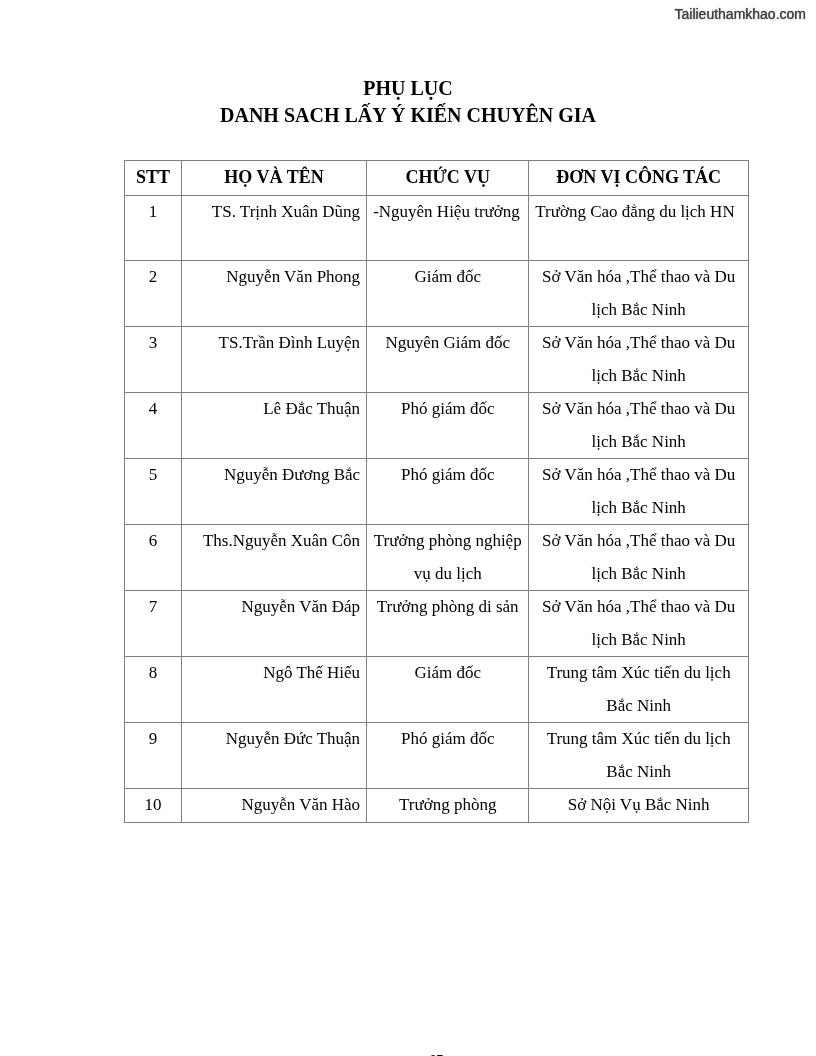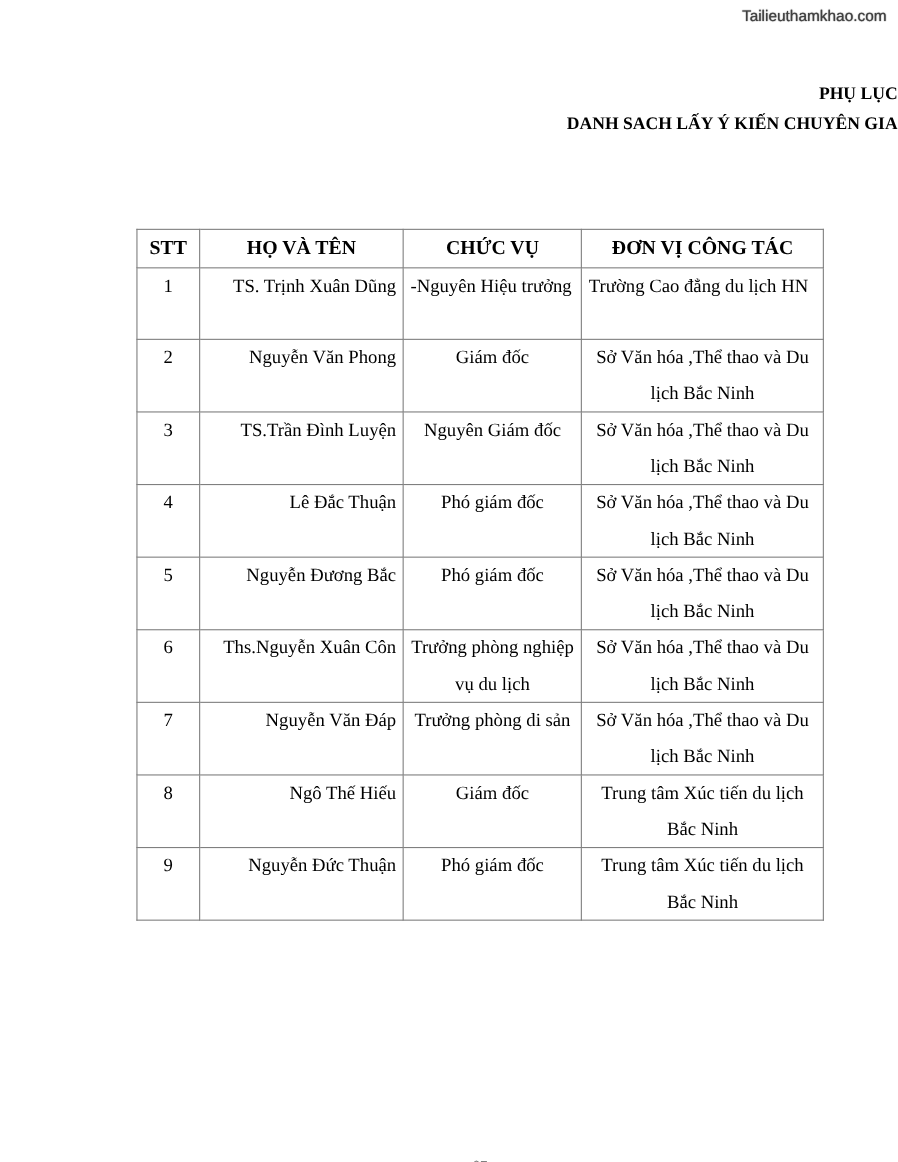--- a/index.html
+++ b/index.html
@@ -1,24 +1,24 @@
 <!DOCTYPE html>
 <html><head>
   <meta charset="utf-8">
   <style>
     html, body { margin: 0; padding: 0; background: #ffffff; }
     body { width: 816px; height: 1056px; position: relative; overflow: hidden;
            font-family: "Liberation Serif", "DejaVu Serif", serif; color: #000; }
     .watermark { position: absolute; top: 6px; right: 10px; font-family: "Liberation Sans", "DejaVu Sans", sans-serif;
                  font-size: 14px; color: #404040; text-shadow: 0 0 1px #777, 0 0 1px #777; letter-spacing: 0px; }
-    .title { position: absolute; left: 0; width: 816px; text-align: right; font-weight: bold; font-size: 16px; }
+    .title { position: absolute; left: 0; width: 816px; text-align: center; font-weight: bold; font-size: 20px; }
     .title1 { top: 77px; }
     .title2 { top: 104px; }
     table.experts { position: absolute; left: 124px; top: 160px; border-collapse: collapse; width: 625px;
-                    font-size: 17px; margin-top: 48px; }
+                    font-size: 17px; }
     table.experts th, table.experts td { border: 1px solid #7f7f7f; vertical-align: top; line-height: 32.5px; padding: 0 6px; }
     table.experts th { font-weight: bold; font-size: 18px; text-align: center; height: 34px; line-height: 32px; }
     table.experts td { height: 64px; }
     table.experts tr.last td { height: 33px; }
     .c-stt { width: 44px; text-align: center; }
     .c-name { width: 173px; text-align: right; }
     .c-role { width: 150px; text-align: center; }
     .c-unit { width: 208px; text-align: center; }
     td.left { text-align: left; }
     .footer { position: absolute; top: 1052px; left: 124px; width: 625px; height: 16px; }
@@ -93,20 +93,26 @@
       <td class="c-name">Ngô Thế Hiếu</td>
       <td class="c-role">Giám đốc</td>
       <td class="c-unit">Trung tâm Xúc tiến du lịch Bắc Ninh</td>
     </tr>
     <tr>
       <td class="c-stt">9</td>
       <td class="c-name">Nguyễn Đức Thuận</td>
       <td class="c-role">Phó giám đốc</td>
       <td class="c-unit">Trung tâm Xúc tiến du lịch Bắc Ninh</td>
     </tr>
+    <tr class="last">
+      <td class="c-stt">10</td>
+      <td class="c-name">Nguyễn Văn Hào</td>
+      <td class="c-role">Trưởng phòng</td>
+      <td class="c-unit">Sở Nội Vụ Bắc Ninh</td>
+    </tr>
   </tbody>
 </table>
 
 <div class="footer">
   <div class="line l1"></div>
   <div class="num">87</div>
   <div class="line l2"></div>
 </div>
 
 </body></html>

